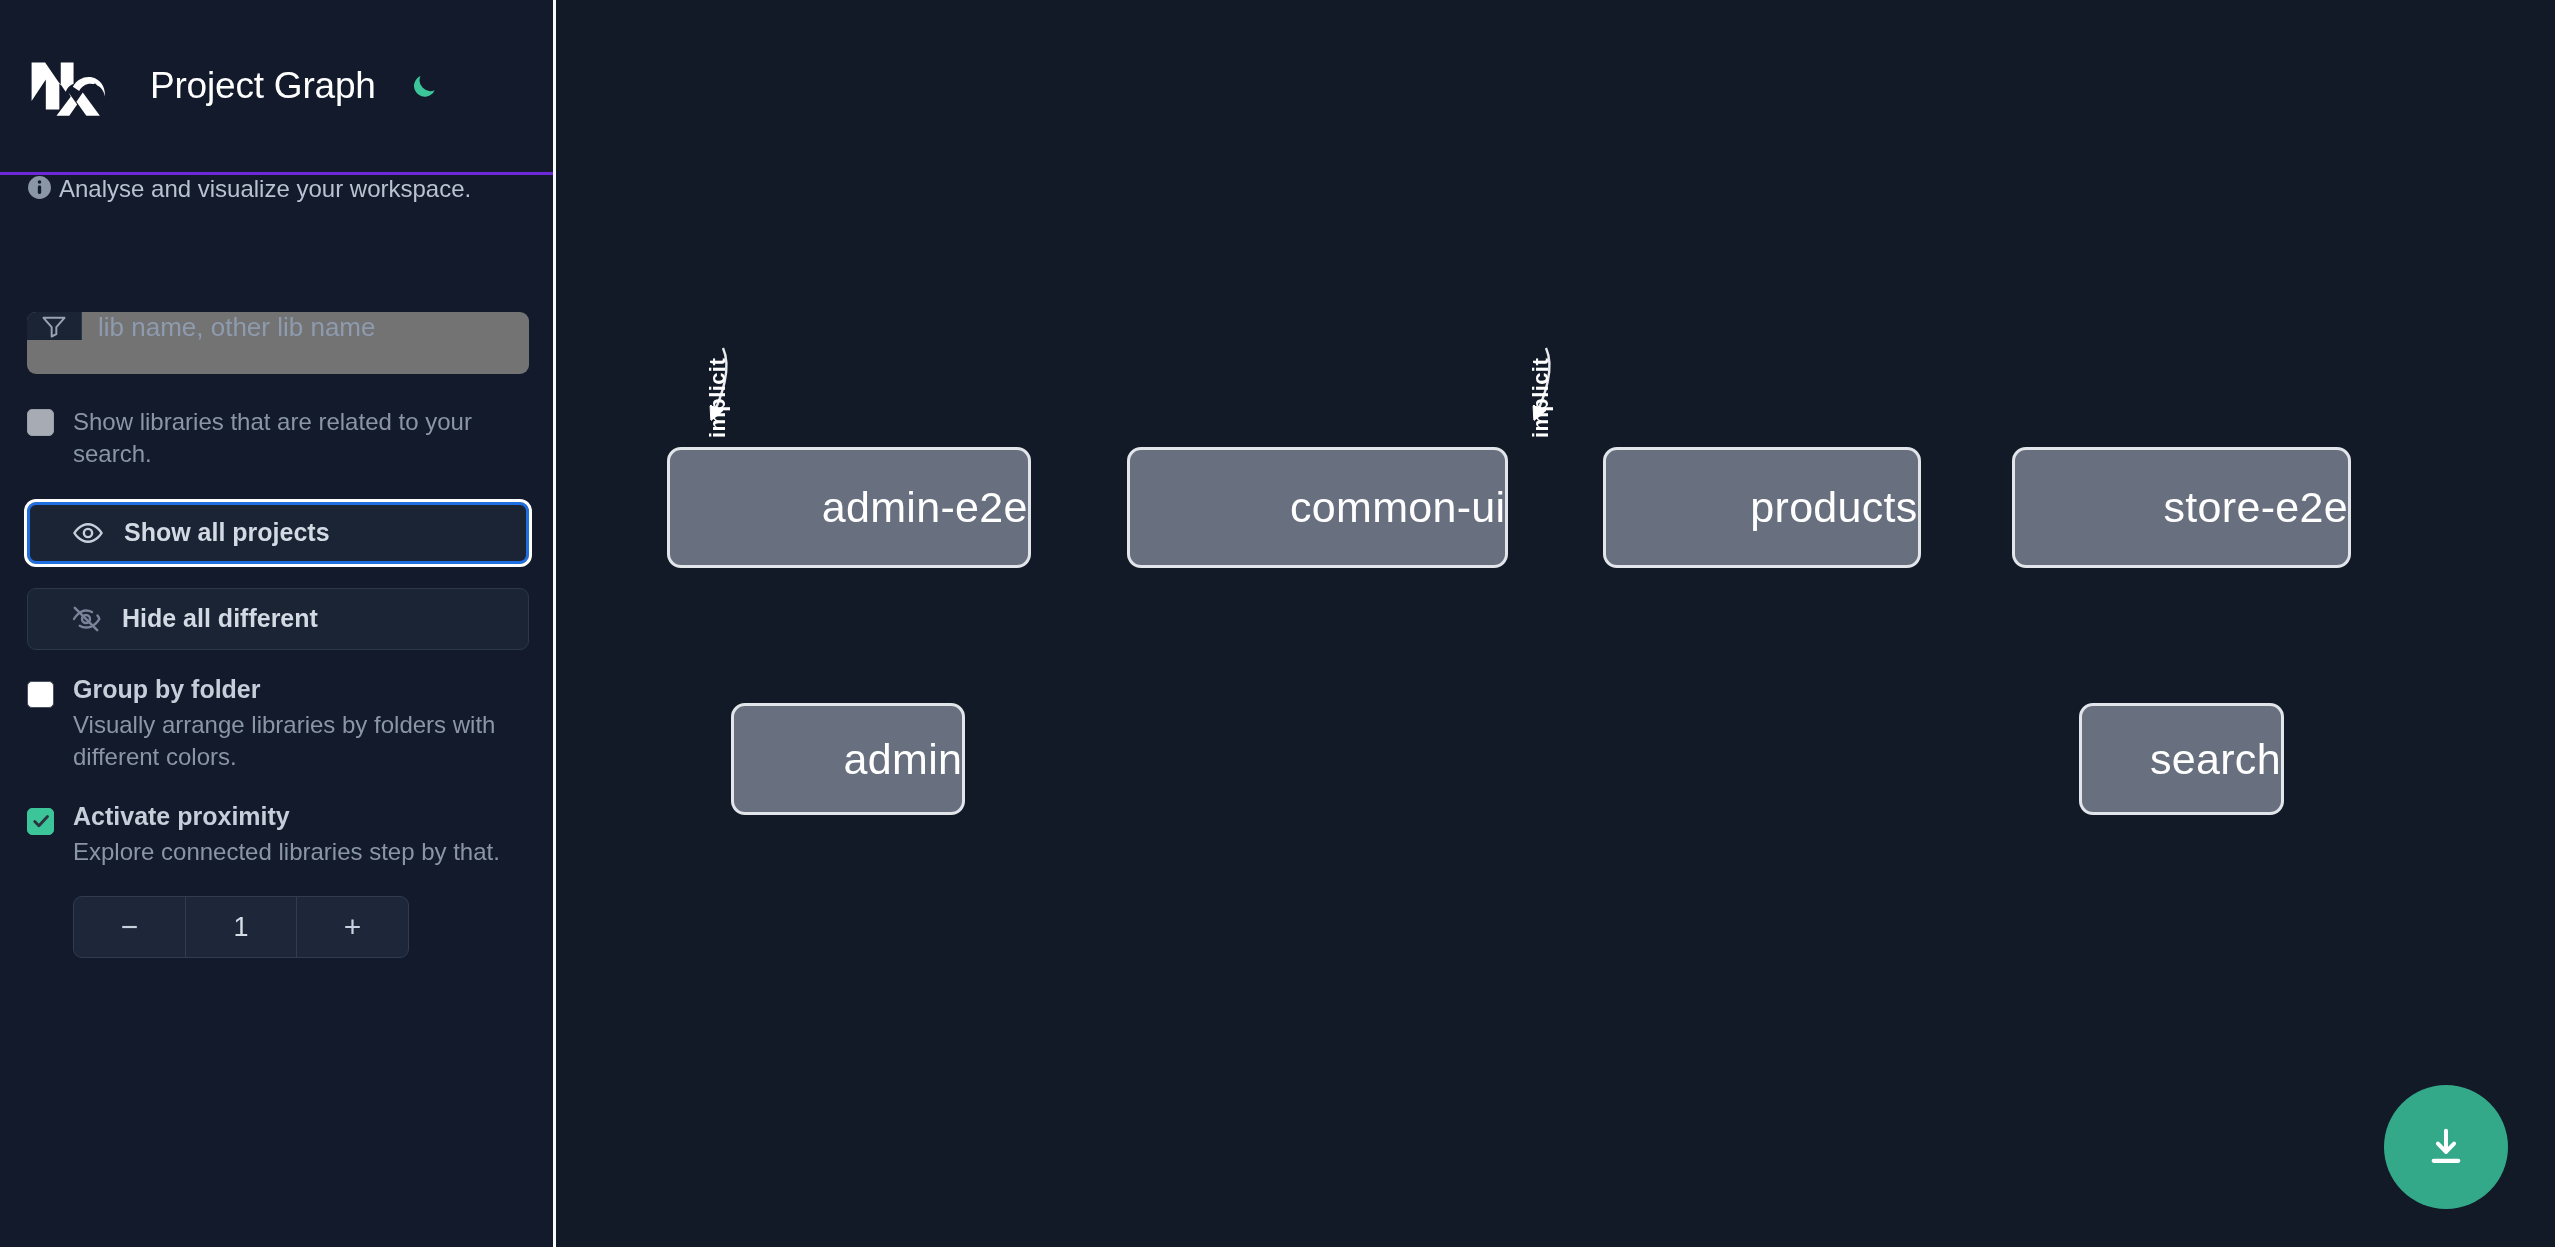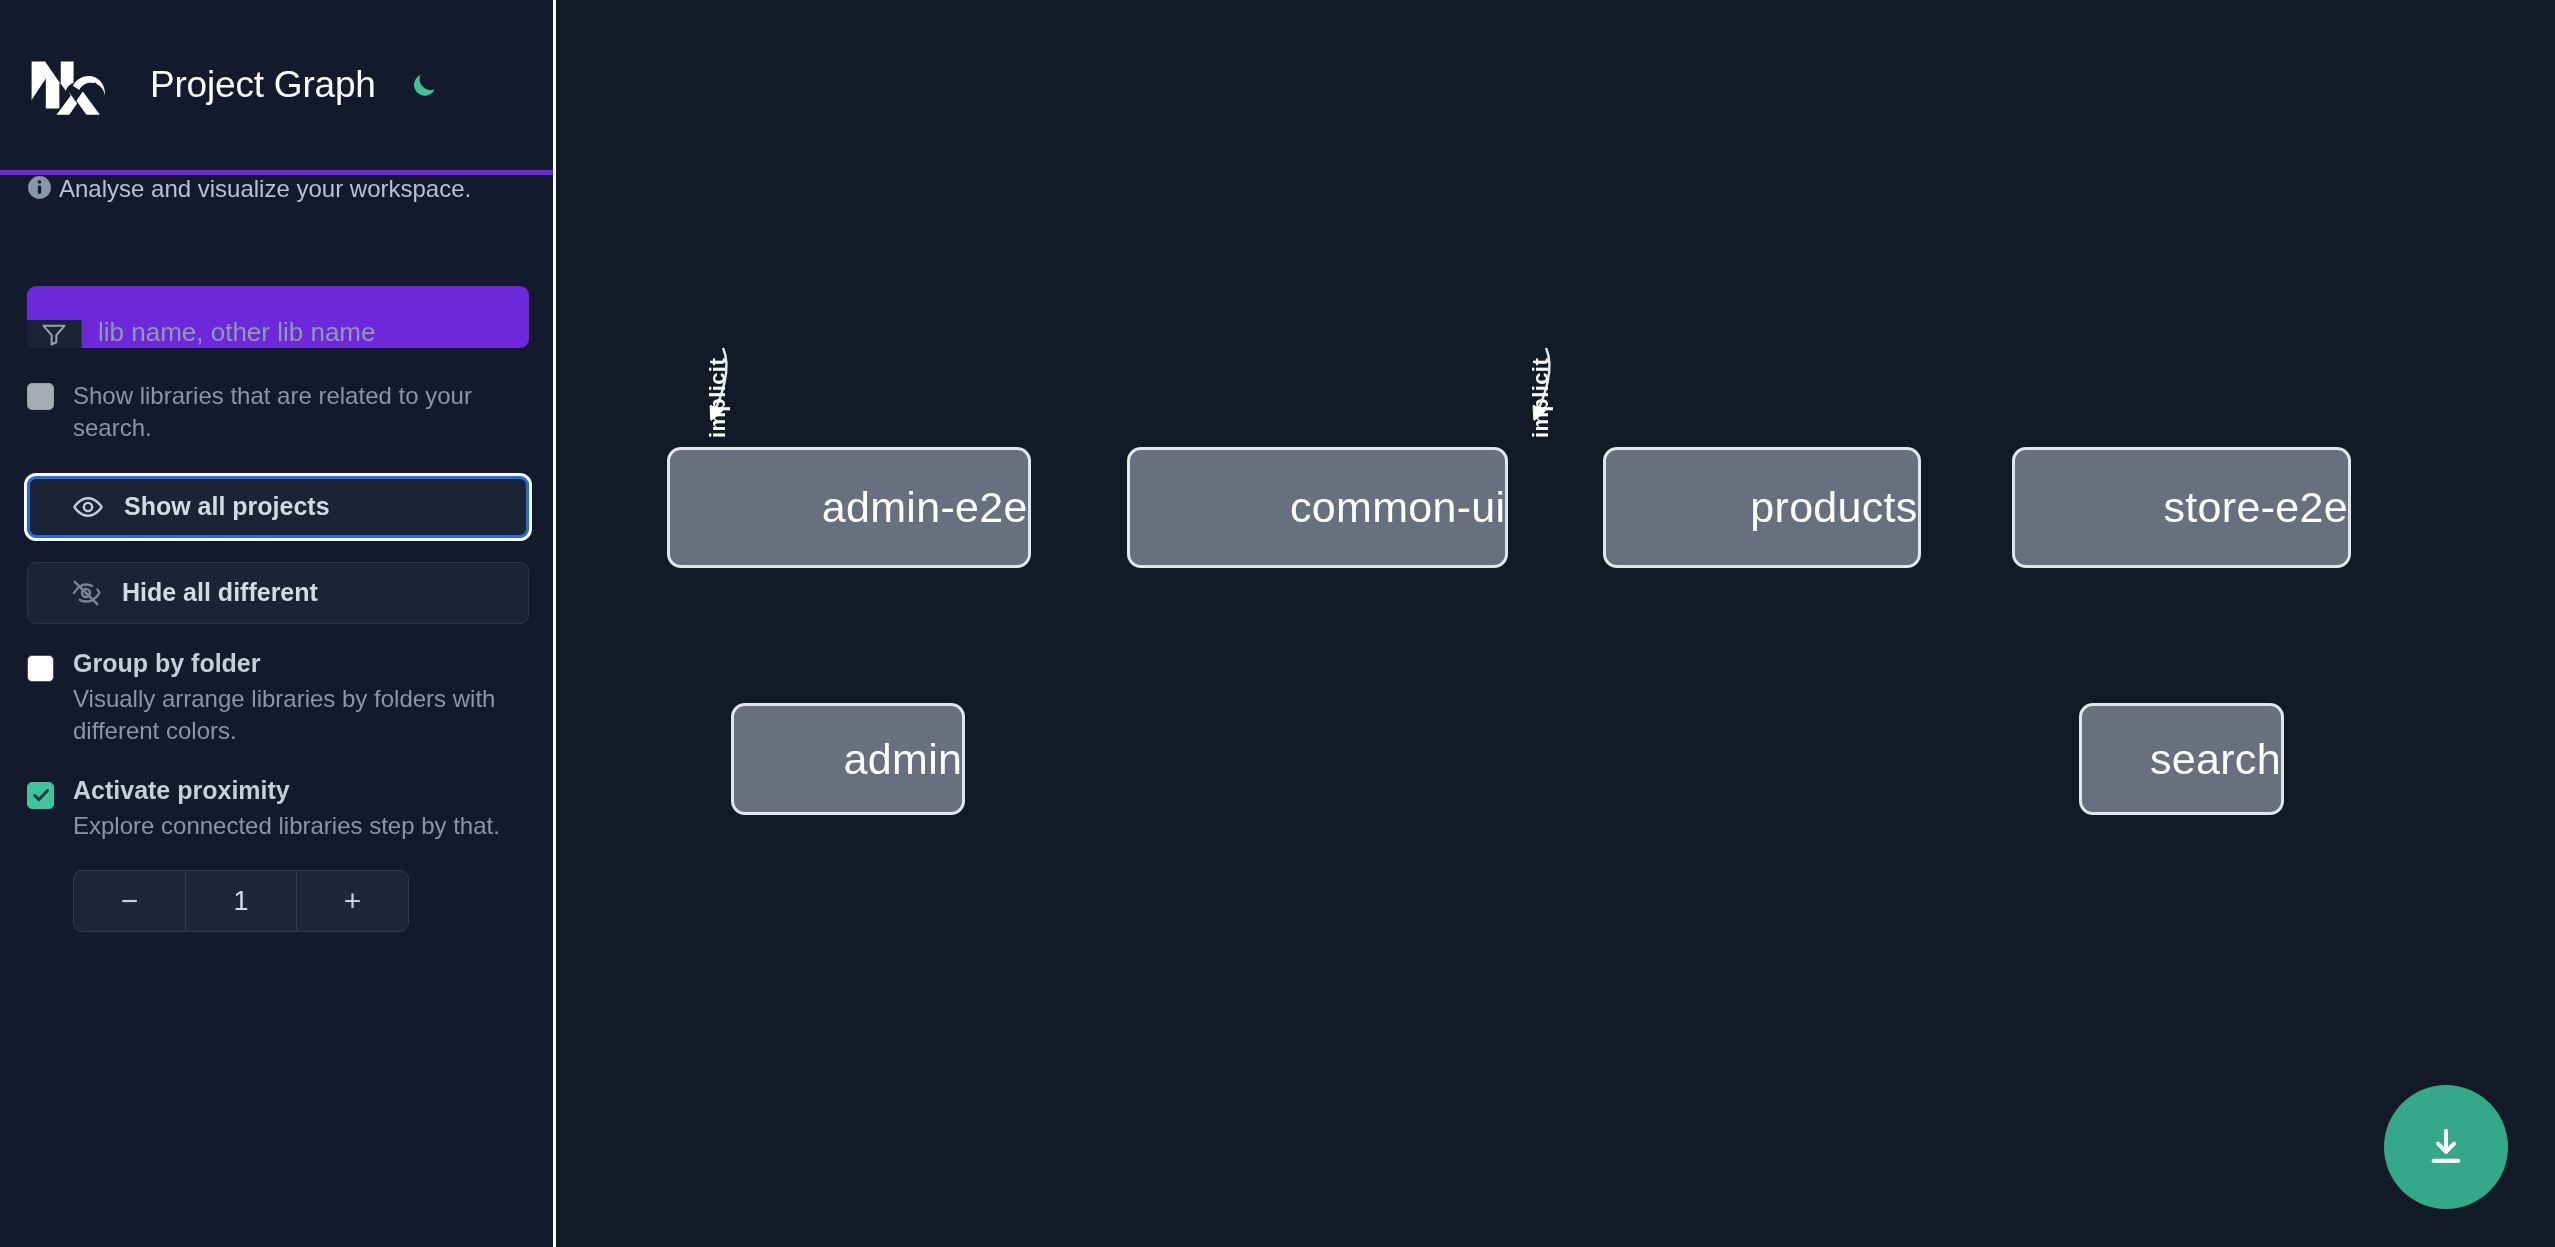--- a/index.html
+++ b/index.html
@@ -28,21 +28,21 @@
     background: #121a2b;
     flex: 0 0 556px;
     overflow: hidden;
   }
 
   .sidebar-header {
     height: 175px;
     display: flex;
     align-items: center;
     padding-left: 27px;
-    border-bottom: 5px solid #6d28d9;
+    border-bottom: 3px solid #6d28d9;
   }
 
   .nx-logo {
     width: 86px;
     height: 64px;
     flex: 0 0 auto;
     display: block;
   }
 
   .app-title {
@@ -77,26 +77,26 @@
   .info-icon { flex: 0 0 auto; width: 25px; height: 25px; display:block; }
   .tagline-text {
     font-size: 24px;
     color: #b9c2d0;
     white-space: nowrap;
   }
 
   
   .filter-row {
     display: flex;
-    align-items: flex-end;
+    align-items: flex-start;
     height: 62px;
-    background: #6d28d9;
+    background: #737373;
     border-radius: 9px;
     overflow: hidden;
-    margin-top: 4px;
+    margin-top: 30px;
   }
   .filter-icon-box {
     width: 55px;
     display: flex;
     align-items: center;
     justify-content: center;
     border-right: 1px solid #2b364b;
     background: #1b2434;
     flex: 0 0 55px;
   }

